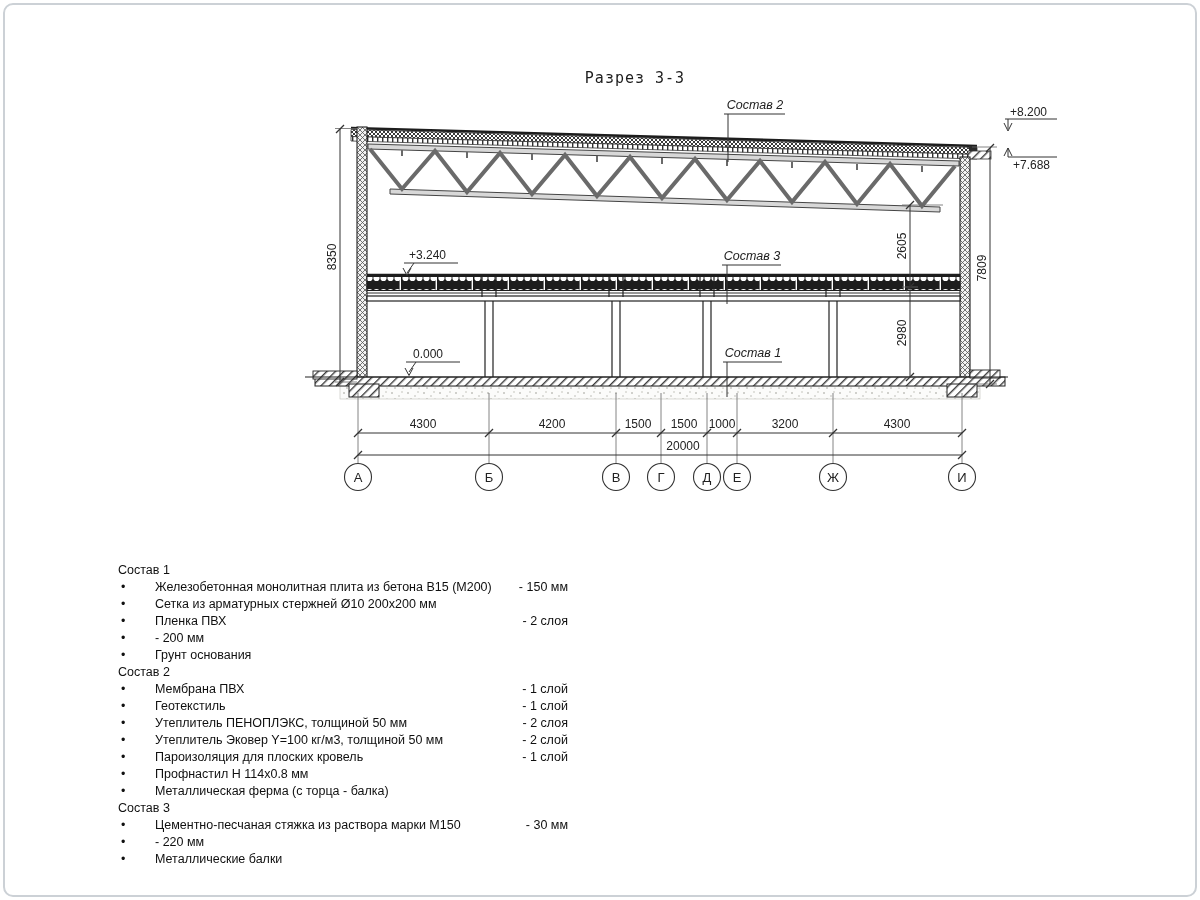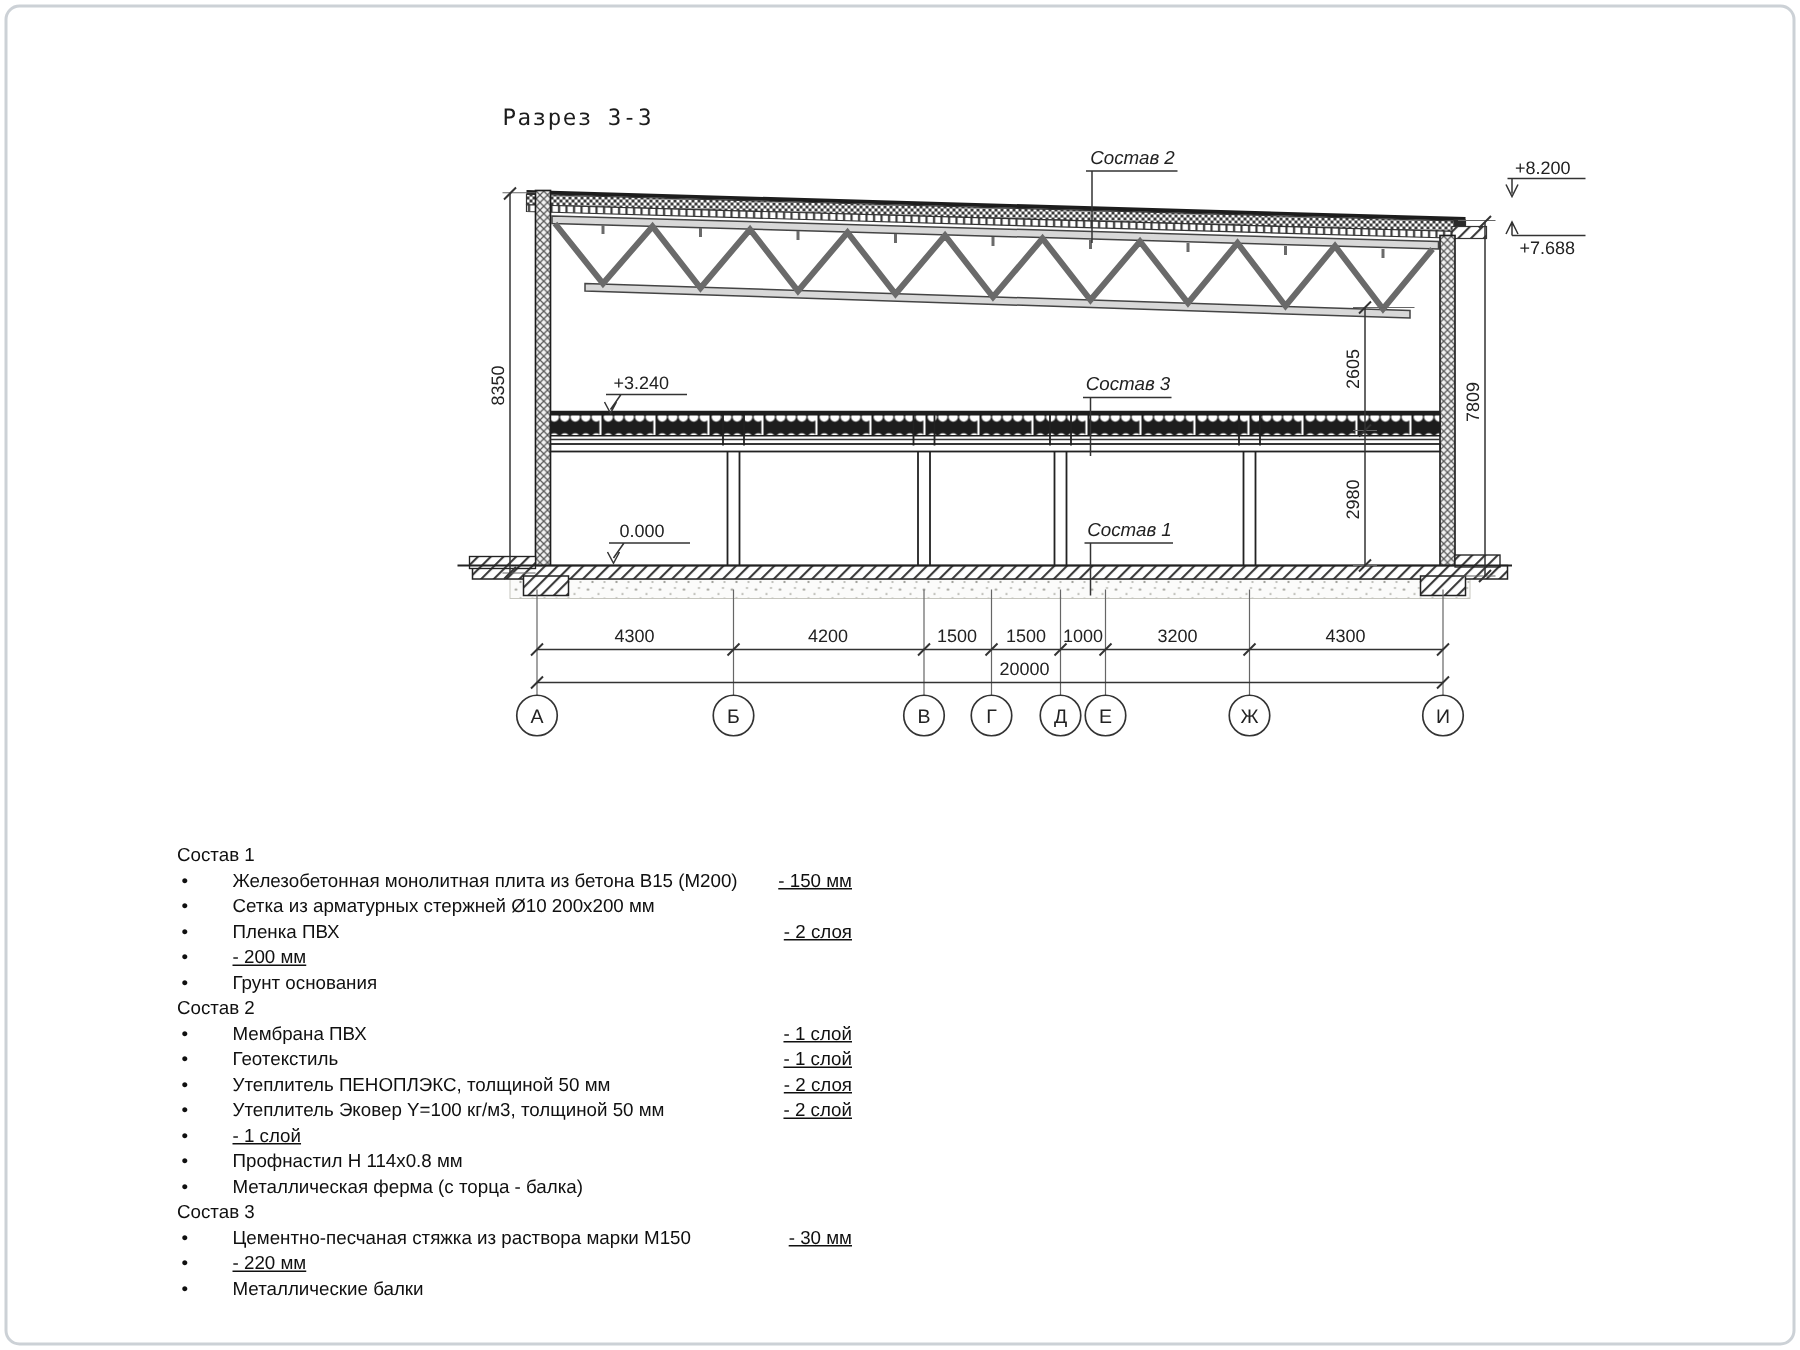--- a/index.html
+++ b/index.html
@@ -1,34 +1,34 @@
 <!DOCTYPE html>
 <html><head>
 <meta charset="utf-8">
 <style>
   html,body{margin:0;padding:0;width:1200px;height:900px;background:#fff;overflow:hidden;}
   .page{position:absolute;inset:3px;border:2px solid #ccd1d6;border-radius:10px;background:#fff;}
-  .title{position:absolute;left:330px;top:64px;width:600px;text-align:left;
+  .title{position:absolute;left:330px;top:64px;width:600px;text-align:center;
          font:15px "DejaVu Sans Mono","Liberation Sans",sans-serif;letter-spacing:1px;color:#1c1c1c;}
   svg.drawing{position:absolute;left:0;top:0;width:1197px;height:520px;}
   svg text{font-family:"Liberation Sans",sans-serif;fill:#222;}
   .dimtxt{font-size:12px;}
   .axtxt{font-size:13px;}
   .elevtxt{font-size:12px;}
   .leadtxt{font-size:12.5px;font-style:italic;}
   .thin{stroke:#666;stroke-width:0.8;fill:none;}
   .dline{stroke:#333;stroke-width:1;fill:none;}
   .tick path{stroke:#333;stroke-width:1.3;fill:none;}
   .legend{position:absolute;left:113px;top:557px;width:450px;
           font:12.5px/17px "Liberation Sans",sans-serif;color:#101010;}
   .lg-title{font-weight:normal;}
   .lg-row{display:flex;}
   .lg-b{width:34px;padding-left:3px;}
   .lg-t{flex:1;white-space:nowrap;}
-  .lg-v{white-space:nowrap;text-align:center;text-decoration:underline;}
+  .lg-v{white-space:nowrap;text-align:center;}
 </style>
 </head>
 <body>
 
 <div class="page">
 
   <div class="title">Разрез 3-3</div>
 
   <svg class="drawing" viewBox="0 0 1197 520">
     <defs>
@@ -287,20 +287,21 @@
         <span class="lg-t">Утеплитель ПЕНОПЛЭКС, толщиной 50 мм</span>
         <span class="lg-v">- 2 слоя</span>
       </div>
       <div class="lg-row">
         <span class="lg-b">•</span>
         <span class="lg-t">Утеплитель Эковер Y=100 кг/м3, толщиной 50 мм</span>
         <span class="lg-v">- 2 слой</span>
       </div>
       <div class="lg-row">
         <span class="lg-b">•</span>
+        <span class="lg-t">Пароизоляция для плоских кровель</span>
         <span class="lg-v">- 1 слой</span>
       </div>
       <div class="lg-row">
         <span class="lg-b">•</span>
         <span class="lg-t">Профнастил Н 114х0.8 мм</span>
         <span class="lg-v"></span>
       </div>
       <div class="lg-row">
         <span class="lg-b">•</span>
         <span class="lg-t">Металлическая ферма (с торца - балка)</span>

